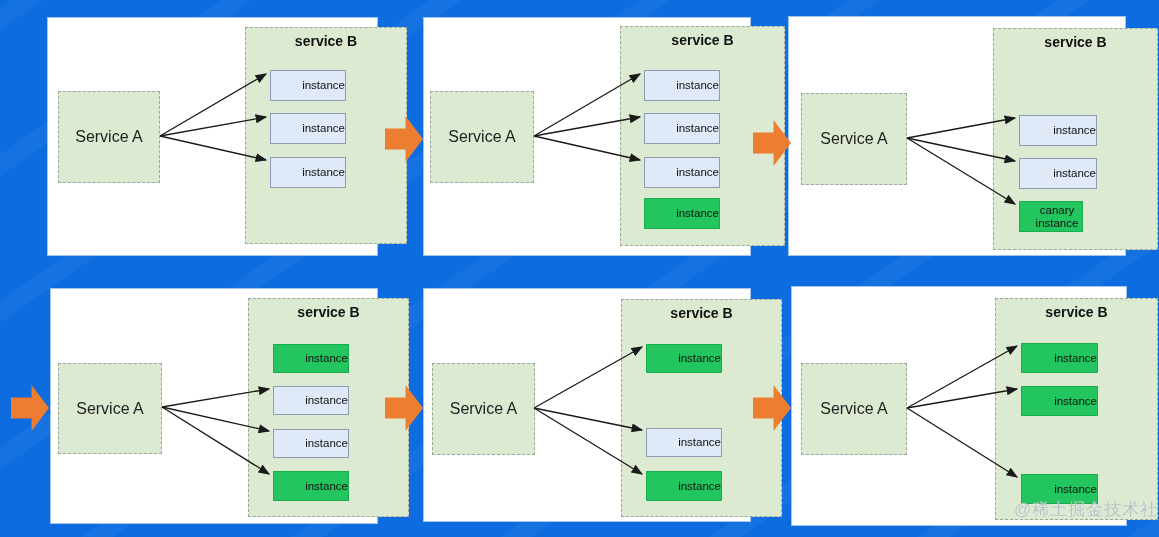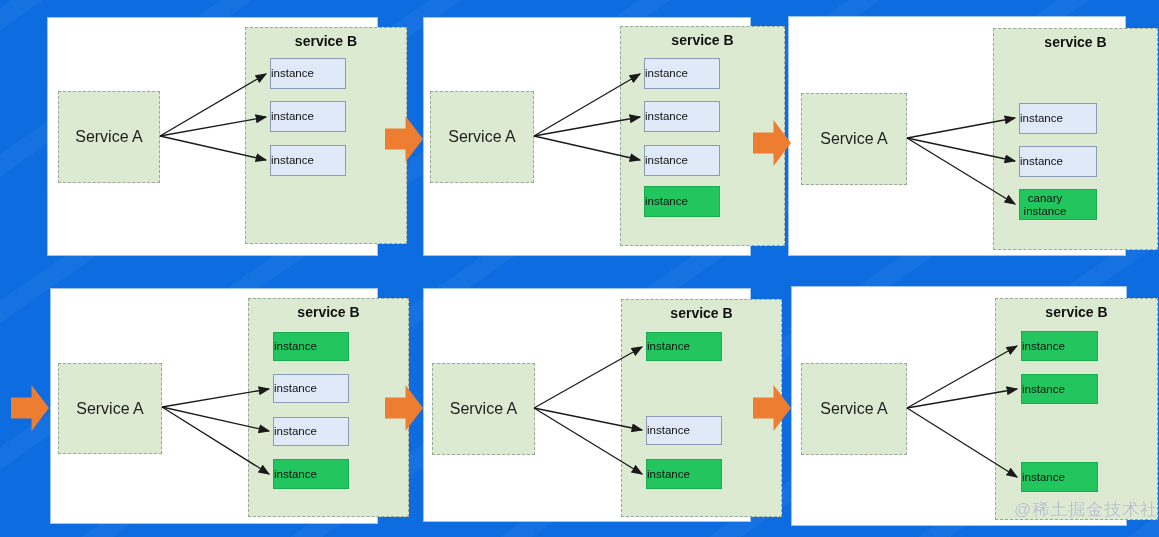--- a/index.html
+++ b/index.html
@@ -26,22 +26,22 @@
   }
   .svcB{
     position:absolute;background:#dcead2;border:1px dashed #9aa79a;padding-left:37px;
   }
   .svcB-label{
     position:absolute;top:5px;left:0;right:0;text-align:center;
     font-size:14px;font-weight:600;color:#111;
   }
   .inst{
     position:absolute;width:76px;height:31px;box-sizing:border-box;
-    display:flex;align-items:center;justify-content:flex-start;text-align:center;
-    font-size:11.5px;line-height:1.1;color:#111;
+    display:flex;align-items:center;justify-content:flex-end;text-align:center;
+    font-size:11.5px;line-height:1.1;color:#111;margin-top:12px;
   }
   .inst.blue{background:#e0e9f8;border:1px solid #8d9bb5;}
   .inst.green{background:#22c55e;border:1px solid #19ad4f;}
   .links{position:absolute;left:0;top:0;pointer-events:none;}
   .links line{stroke:#1a1a1a;stroke-width:1.3;}
   .flow-arrow{
     position:absolute;width:38px;height:46px;background:#ed7d31;
     clip-path:polygon(0 27%, 54% 27%, 54% 0, 100% 50%, 54% 100%, 54% 73%, 0 73%);
   }
   .watermark{
@@ -119,21 +119,21 @@
   </div>
   <div class="svcA" style="left:12px;top:76px;width:104px;height:90px">
     <span>Service A</span>
   </div>
   <div class="inst blue" style="left:230px;top:86px;width:78px">
       <span>instance</span>
     </div>
   <div class="inst blue" style="left:230px;top:129px;width:78px">
       <span>instance</span>
     </div>
-  <div class="inst green" style="left:230px;top:172px;width:78px">
+  <div class="inst green" style="left:230px;top:172px;width:64px">
       <span style="width:50px">canary instance</span>
     </div>
   <svg class="links" width="336" height="238">
     <line x1="118" y1="121" x2="226" y2="101" marker-end="url(#ah)"></line>
     <line x1="118" y1="121" x2="226" y2="144" marker-end="url(#ah)"></line>
     <line x1="118" y1="121" x2="226" y2="187" marker-end="url(#ah)"></line>
   </svg>
 </div>
 
 <div class="panel" style="left:51px;top:289px;width:326px;height:234px">

